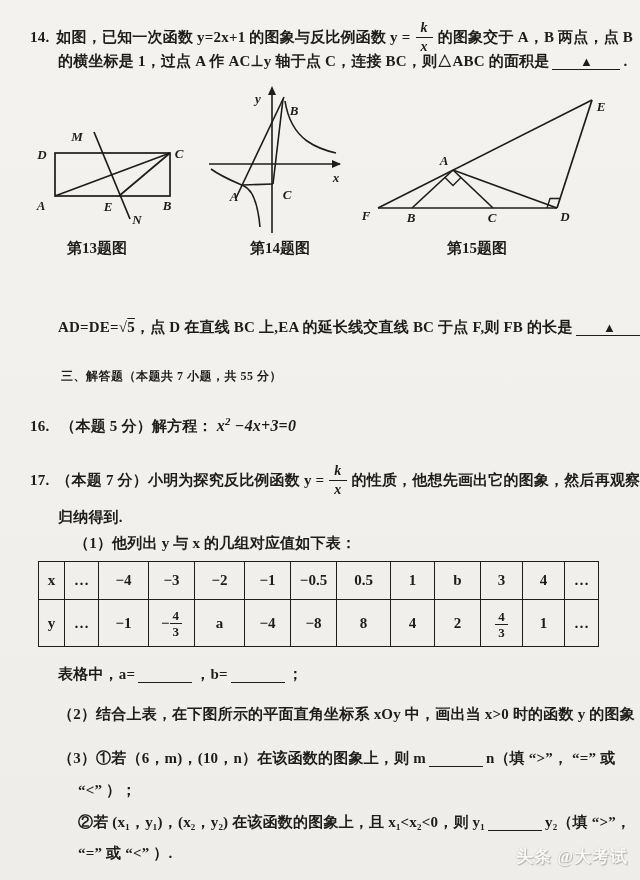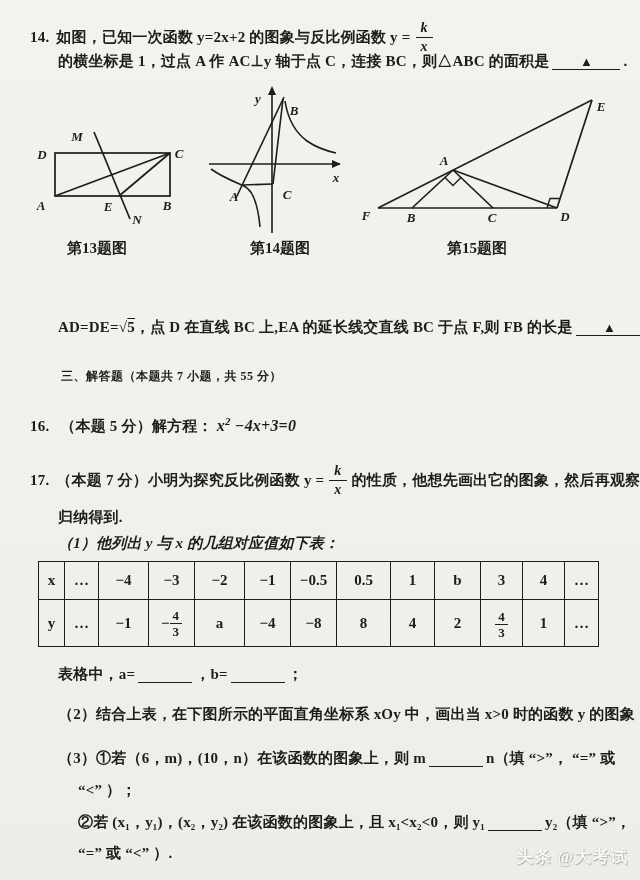--- a/index.html
+++ b/index.html
@@ -68,25 +68,26 @@
     text-shadow:1px 1px 1px rgba(130,125,118,.55), -0.5px -0.5px 1px rgba(130,125,118,.35);
   }
 </style>
 </head>
 <body>
 
 <div class="page">
 
   <div class="ln flexln" style="left:30px;top:13px;height:48px;">
     <span class="qnum">14.</span>
-    <span>如图，已知一次函数 y=2x+2 的图象与反比例函数 y =</span>
+    <span>如图，已知一次函数 y=2x+1 的图象与反比例函数 y =</span>
     <span class="frac">
       <span class="ftop">k</span>
       <span class="fbot">x</span>
     </span>
+    <span>的图象交于 A，B 两点，点 B</span>
   </div>
   <div class="ln" style="left:58px;top:51px;">
     <span>的横坐标是 1，过点 A 作 AC⊥y 轴于点 C，连接 BC，则△ABC 的面积是</span><span class="blank"><span class="tri">▲</span></span><span>.</span>
   </div>
 
   <svg class="figsvg" style="left:15px;top:96px;" width="190" height="140" viewBox="0 0 190 140">
     <g stroke="#1e1d1b" stroke-width="1.7" fill="none">
       <rect x="40" y="57" width="115" height="43"></rect>
       <line x1="40" y1="100" x2="155" y2="57"></line>
       <line x1="104" y1="100" x2="155" y2="57"></line>
@@ -159,21 +160,21 @@
   <div class="ln flexln" style="left:30px;top:455px;height:50px;">
     <span class="qnum">17.</span>
     <span>（本题 7 分）小明为探究反比例函数 y =</span>
     <span class="frac">
       <span class="ftop">k</span>
       <span class="fbot">x</span>
     </span>
     <span>的性质，他想先画出它的图象，然后再观察、</span>
   </div>
   <div class="ln" style="left:58px;top:507px;">归纳得到.</div>
-  <div class="ln" style="left:58px;top:533px;font-style:italic;">（1）他列出 y 与 x 的几组对应值如下表：</div>
+  <div class="ln" style="left:74px;top:533px;">（1）他列出 y 与 x 的几组对应值如下表：</div>
 
   <table class="tbl">
     <colgroup>
       <col style="width:26px">
         <col style="width:34px">
         <col style="width:50px">
         <col style="width:46px">
       <col style="width:50px">
         <col style="width:46px">
         <col style="width:46px">

